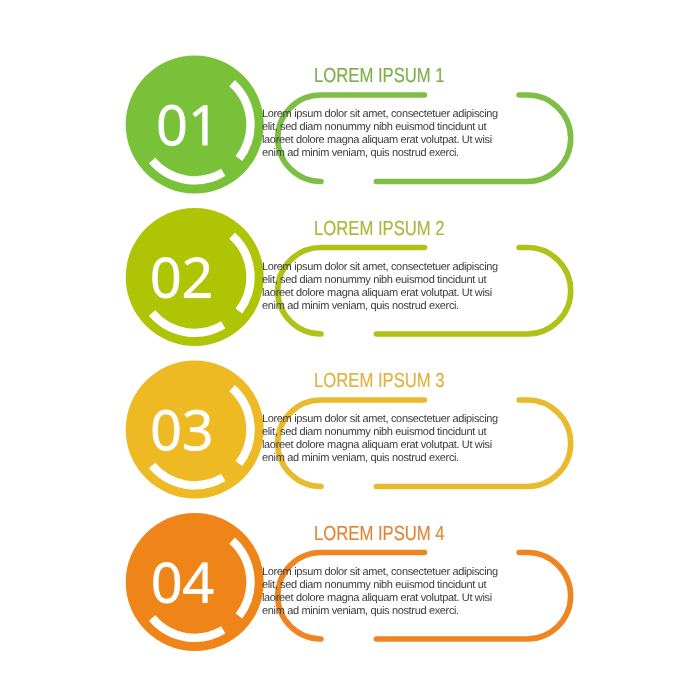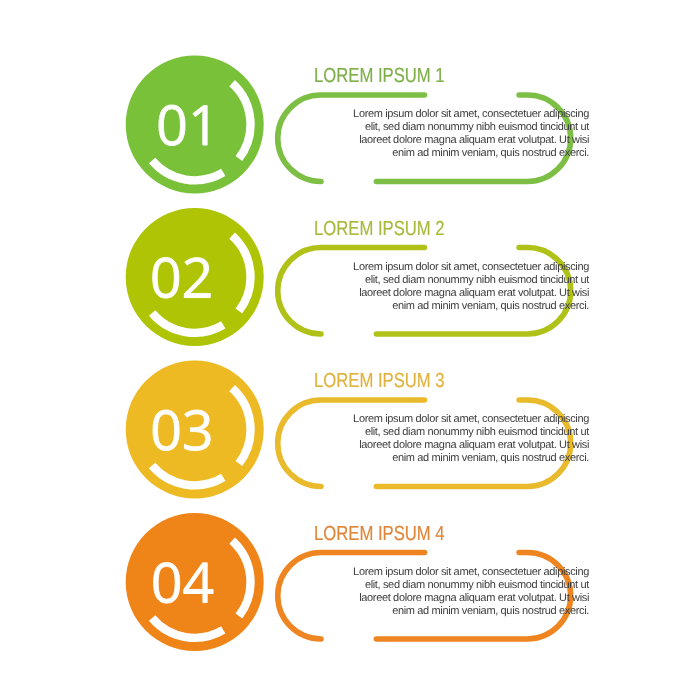--- a/index.html
+++ b/index.html
@@ -7,21 +7,21 @@
 #stage { position:relative; width:623px; height:677px; background:#ffffff;
          font-family:"Liberation Sans", sans-serif;
          -webkit-font-smoothing:antialiased; -moz-osx-font-smoothing:grayscale;
          text-rendering:geometricPrecision; }
 #art { position:absolute; left:0; top:0; display:block; }
 .step-title { position:absolute; left:314.3px; white-space:nowrap;
   font-family:"Liberation Sans", sans-serif;
   font-size:20.3px; line-height:20.3px; letter-spacing:0;
   -webkit-text-stroke:0.2px currentColor;
   transform-origin:left top; transform:scaleX(0.822) translateZ(0); }
-.step-body { position:absolute; left:262px; width:327px; text-align:right;
+.step-body { position:absolute; left:262px; width:327px; text-align:left;
   font-family:"Liberation Sans", sans-serif; font-size:11px; letter-spacing:-0.35px; line-height:13px;
   color:#3c3c3e; transform:translateZ(0); }
 .step-body .ln { display:block; }
 </style>
 </head>
 <body>
 
 <div id="stage">
   <svg id="art" width="700" height="677" viewBox="0 0 700 677">
     <g>

